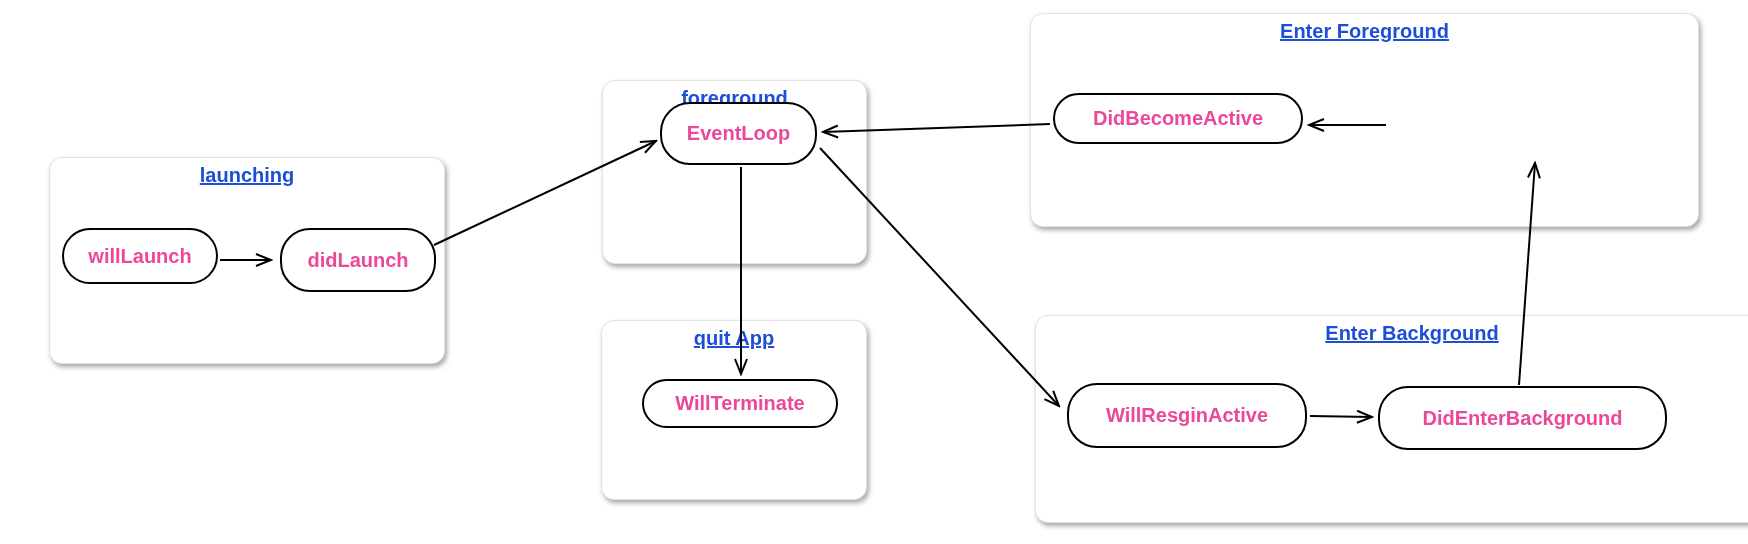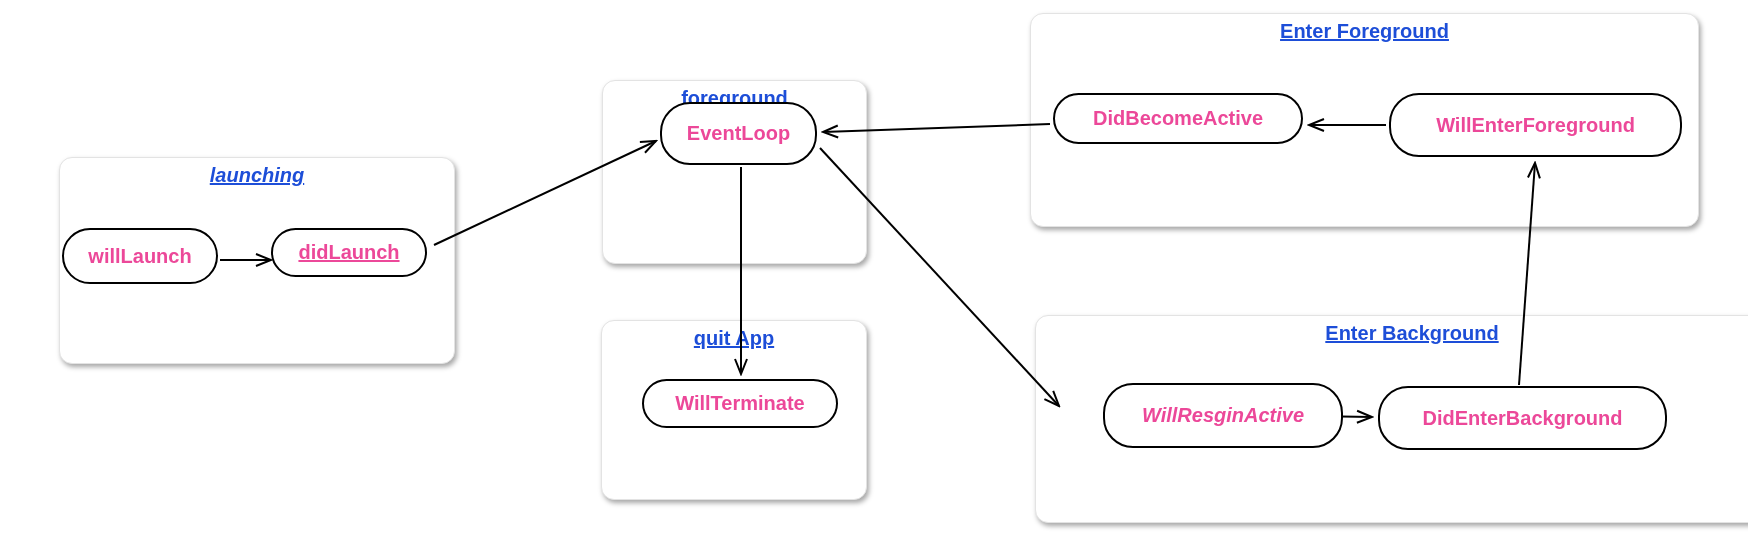--- a/index.html
+++ b/index.html
@@ -58,21 +58,21 @@
     font-weight: bold;
     color: #ec4899;
     white-space: nowrap;
   }
 </style>
 </head>
 <body>
 
 <div class="canvas">
 
-  <div class="group" style="left:59px; top:157px; width:396px; height:207px;font-style:italic;">
+  <div class="group" style="left:49px; top:157px; width:396px; height:207px;">
     <div class="group-title">launching</div>
   </div>
 
   <div class="group" style="left:602px; top:38px; width:265px; height:184px;margin-top:42px;">
     <div class="group-title">foreground</div>
   </div>
 
   <div class="group" style="left:601px; top:320px; width:266px; height:180px;">
     <div class="group-title">quit App</div>
   </div>
@@ -98,41 +98,38 @@
     <line x1="1386" y1="125" x2="1309" y2="125" marker-end="url(#arrow)"></line>
     <line x1="820" y1="148" x2="1059" y2="406" marker-end="url(#arrow)"></line>
     <line x1="1310" y1="416" x2="1372" y2="417" marker-end="url(#arrow)"></line>
     <line x1="1519" y1="385" x2="1535" y2="163" marker-end="url(#arrow)"></line>
   </svg>
 
   <div class="node" style="left:62px; top:228px; width:156px; height:56px;">
     <span>willLaunch</span>
   </div>
 
-  <div class="node" style="left:271px; top:228px; width:156px; height:49px;text-decoration:underline;">
+  <div class="node" style="left:280px; top:228px; width:156px; height:64px;">
     <span>didLaunch</span>
   </div>
 
   <div class="node" style="left:660px; top:102px; width:157px; height:63px;">
     <span>EventLoop</span>
   </div>
 
   <div class="node" style="left:642px; top:379px; width:196px; height:49px;">
     <span>WillTerminate</span>
   </div>
 
   <div class="node" style="left:1053px; top:93px; width:250px; height:51px;">
     <span>DidBecomeActive</span>
   </div>
 
-  <div class="node" style="left:1389px; top:93px; width:293px; height:64px;">
-    <span>WillEnterForeground</span>
-  </div>
 
-  <div class="node" style="left:1103px; top:383px; width:240px; height:65px;font-style:italic;">
+  <div class="node" style="left:1067px; top:383px; width:240px; height:65px;">
     <span>WillResginActive</span>
   </div>
 
   <div class="node" style="left:1378px; top:386px; width:289px; height:64px;">
     <span>DidEnterBackground</span>
   </div>
 
 </div>
 
 </body></html>

